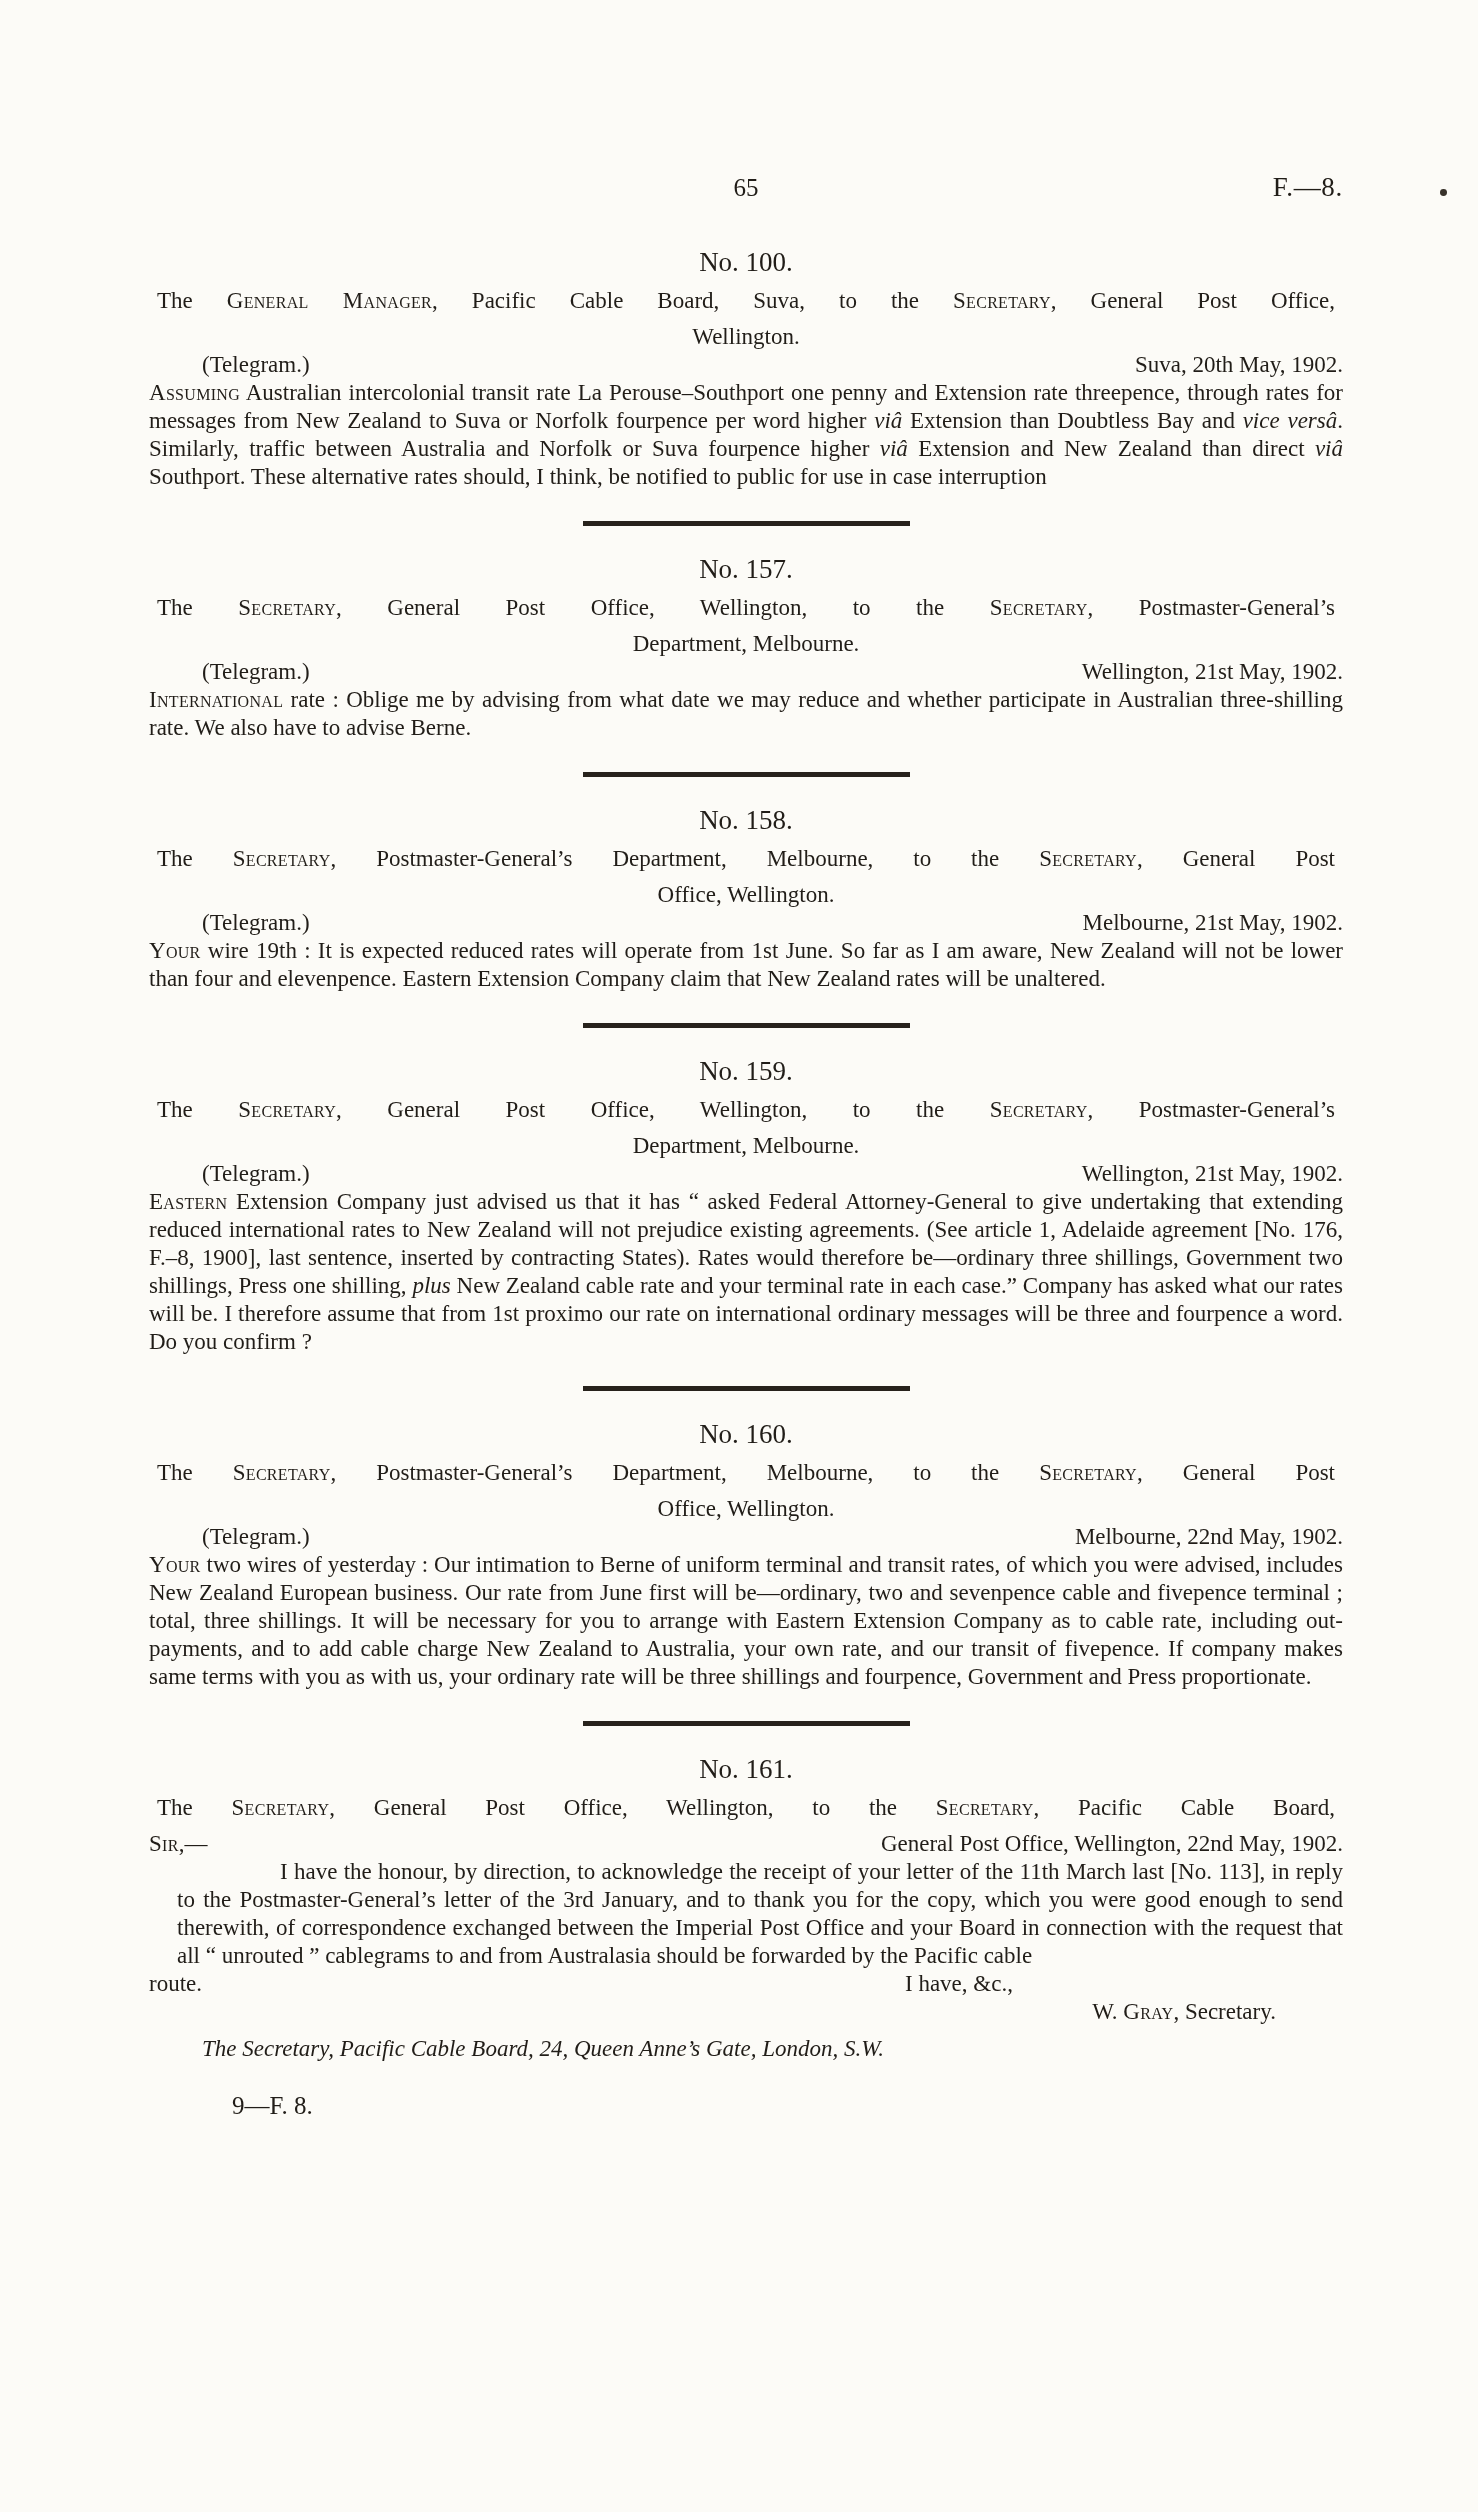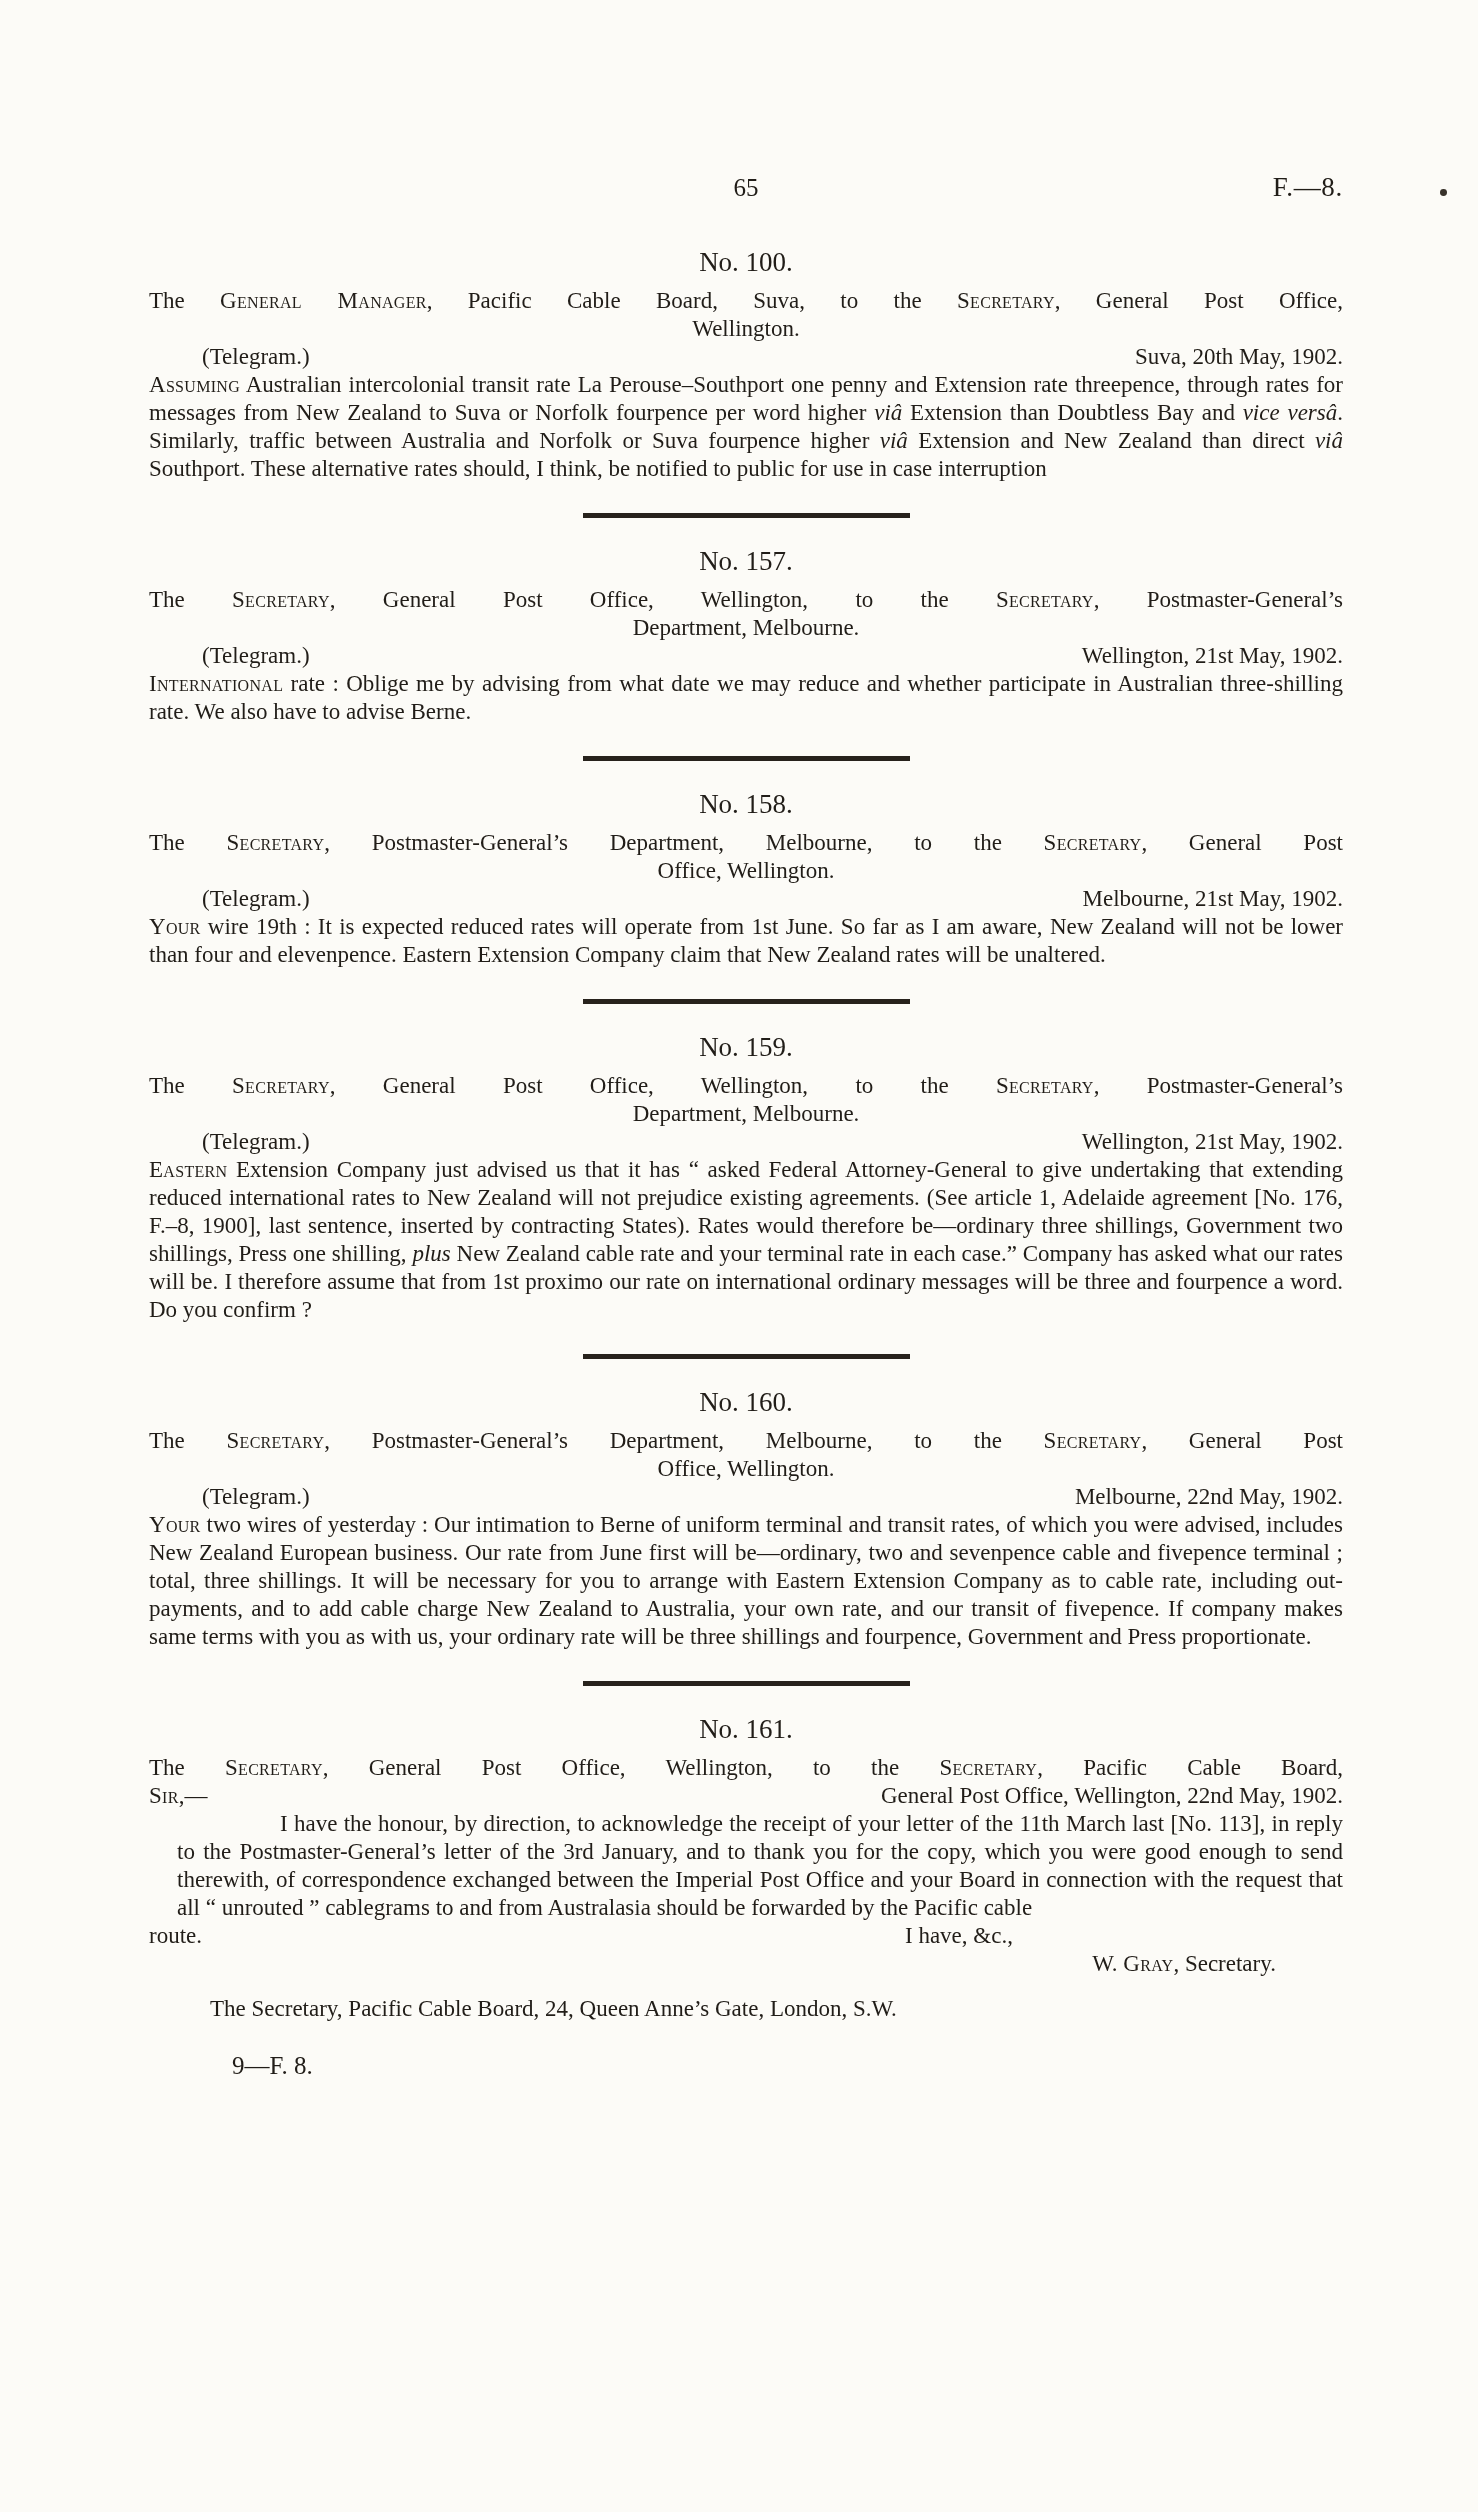--- a/index.html
+++ b/index.html
@@ -26,38 +26,38 @@
   .docref { position: absolute; right: 0; top: -1.4px; font-size: 27px; letter-spacing: 0.7px; }
   .inkdot { position: absolute; right: -104px; top: 15px; width: 6.8px; height: 6.8px; border-radius: 50%; background: #38322a; }
   
   .entry-no {
     text-align: center;
     font-size: 27px;
     font-weight: 400;
     margin: 0 0 8.2px 0;
     line-height: 33px;
   }
-  .hline1 { margin: 0; text-align: justify; text-align-last: justify; }
+  .hline1 { margin: 8px; text-align: justify; text-align-last: justify; }
   .hline2 { margin: 0; text-align: center; }
   .telrow { display: flex; justify-content: space-between; padding-left: 53px; }
   .bodytext { margin: 0; text-align: justify; }
   .note { margin: 5.5px 0 0 0; text-indent: 53px; }
   .rule {
     width: 327px;
     height: 4.8px;
     background: #27221c;
     margin: 30px auto 27px auto;
   }
   
   .sirrow { display: flex; justify-content: space-between; }
   .indent-first { text-indent: 103px; margin-left: 28px; }
   .closingrow { position: relative; }
   .closing-right { position: absolute; left: 756px; top: 0; }
   .signature { text-align: right; padding-right: 67px; margin: 0; }
-  .addressee { margin: 17px; text-indent: 44px; }
+  .addressee { margin: 9px; text-indent: 44px; font-style: italic; }
   .pagefooter { margin-top: 29px; text-indent: 83px; font-size: 25px; }
   
   .sc { font-variant: small-caps; letter-spacing: 0.3px; }
   .i { font-style: italic; }
 </style>
 </head>
 <body>
 
 <div class="page">
 

